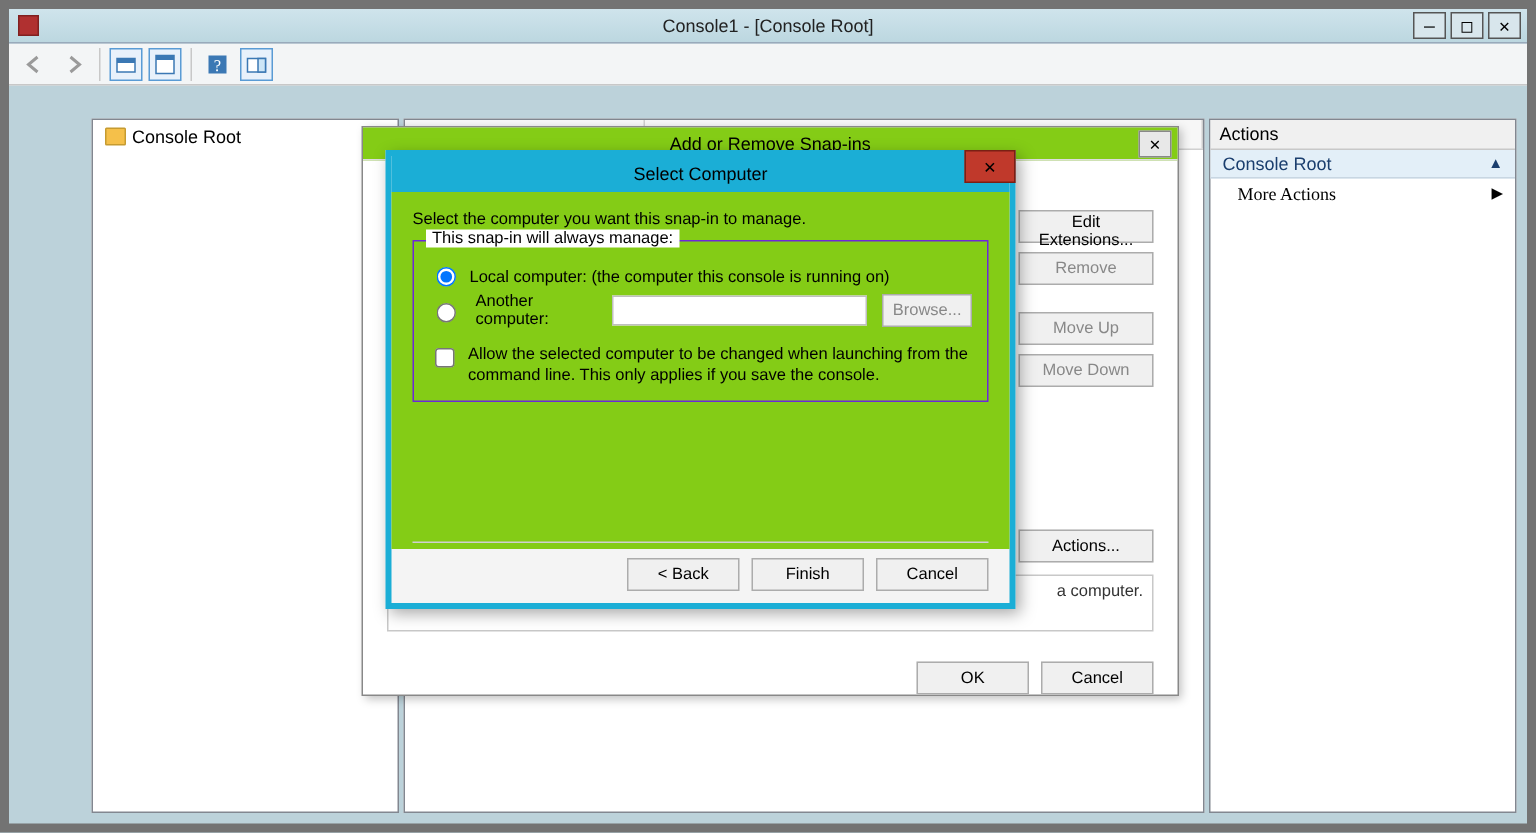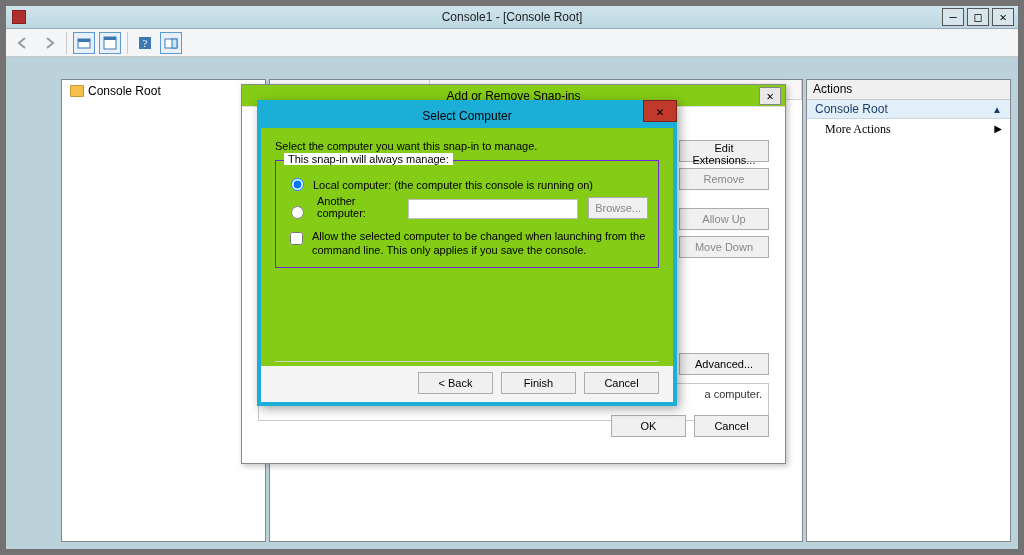--- a/index.html
+++ b/index.html
@@ -42,35 +42,35 @@
   
   .snapin-dialog { position:absolute; left:241px; top:84px; width:545px; height:380px; background:#fff; border:1px solid #888; box-shadow:2px 2px 6px rgba(0,0,0,.25); z-index:10; }
   .snapin-titlebar { height:22px; background:#84cc16; border-bottom:1px solid #ddd; position:relative; display:flex; align-items:center; justify-content:center; }
   .snapin-close { position:absolute; right:4px; top:2px; width:22px; height:18px; border:1px solid #888; background:#e8e8e8; display:flex; align-items:center; justify-content:center; font-family:Consolas,monospace; font-size:12px; }
   .snapin-body { padding:10px 14px; font-size:11px; color:#222; }
   .snapin-side-btns { position:absolute; right:16px; top:55px; display:flex; flex-direction:column; gap:6px; }
   .dlg-btn { width:90px; height:22px; font-size:11px; background:#f0f0f0; border:1px solid #acacac; }
   .dlg-btn:disabled { color:#888; }
   .snapin-advanced { position:absolute; right:16px; top:268px; }
   .snapin-desc-box { position:absolute; left:16px; right:16px; top:298px; height:38px; border:1px solid #c8c8c8; padding:4px 6px; font-size:11px; color:#333; }
-  .snapin-bottom { position:absolute; right:16px; bottom:26px; display:flex; gap:8px; }
+  .snapin-bottom { position:absolute; right:16px; bottom:0; display:flex; gap:8px; }
 
   
   .select-dialog { position:absolute; left:257px; top:100px; width:420px; height:306px; background:#f4f4f4; border:4px solid #1baed6; z-index:20; box-shadow:3px 3px 10px rgba(0,0,0,.35); }
   .select-titlebar { height:24px; background:#1baed6; display:flex; align-items:center; justify-content:center; position:relative; }
   .select-titlebar .t { color:#000; font-size:12px; }
   .select-close { position:absolute; right:-4px; top:-4px; width:34px; height:22px; background:#c0392b; border:1px solid #7b1f14; display:flex; align-items:center; justify-content:center; color:#000; font-family:Consolas,monospace; font-size:13px; }
   .select-body { padding:12px 14px 0 14px; background:#84cc16; position:absolute; top:24px; left:0; right:0; bottom:36px; }
   .select-intro { font-size:11px; margin-bottom:8px; }
   .select-group { border:1px solid #6d28d9; padding:10px 10px 10px 10px; font-size:11px; position:relative; }
   .select-group-title { position:absolute; top:-8px; left:8px; background:#fff; padding:0 4px; font-size:11px; }
   .radio-row { display:flex; align-items:flex-end; gap:6px; margin:4px 0; }
   .radio-row label { font-size:11px; }
   .text-input { width:170px; height:20px; border:1px solid #bfbfbf; background:#fff; }
-  .browse-row { display:flex; align-items:flex-end; gap:10px; margin:4px 0; }
+  .browse-row { display:flex; align-items:center; gap:10px; margin:4px 0; }
   .check-row { display:flex; align-items:flex-start; gap:6px; margin-top:10px; }
   .check-row label { font-size:11px; line-height:14px; }
   .select-footer-sep { position:absolute; left:14px; right:14px; bottom:40px; border-top:1px solid #d0d0d0; }
   .select-footer { position:absolute; bottom:8px; right:14px; display:flex; gap:8px; background:#f4f4f4; }
   .wiz-btn { width:75px; height:22px; font-size:11px; background:#f0f0f0; border:1px solid #acacac; }
 </style>
 </head>
 <body>
 
 <div class="app-window">
@@ -156,25 +156,25 @@
     <span>Add or Remove Snap-ins</span>
     <div class="snapin-close">✕</div>
   </div>
   <div class="snapin-body">
     <div style="position:absolute; right:120px; top:32px; font-size:11px;">of snap-ins. For</div>
   </div>
   <div class="snapin-side-btns">
     <button class="dlg-btn">Edit Extensions...</button>
     <button class="dlg-btn" disabled="">Remove</button>
     <div style="height:6px;"></div>
-    <button class="dlg-btn" disabled="">Allow Up</button>
+    <button class="dlg-btn" disabled="">Move Up</button>
     <button class="dlg-btn" disabled="">Move Down</button>
   </div>
   <div class="snapin-advanced">
-    <button class="dlg-btn">Advanced...</button>
+    <button class="dlg-btn">Actions...</button>
   </div>
   <div class="snapin-desc-box">
     <span style="float:right;">a computer.</span>
   </div>
   <div class="snapin-bottom">
     <button class="dlg-btn" style="width:75px;">OK</button>
     <button class="dlg-btn" style="width:75px;">Cancel</button>
   </div>
 </div>
 

